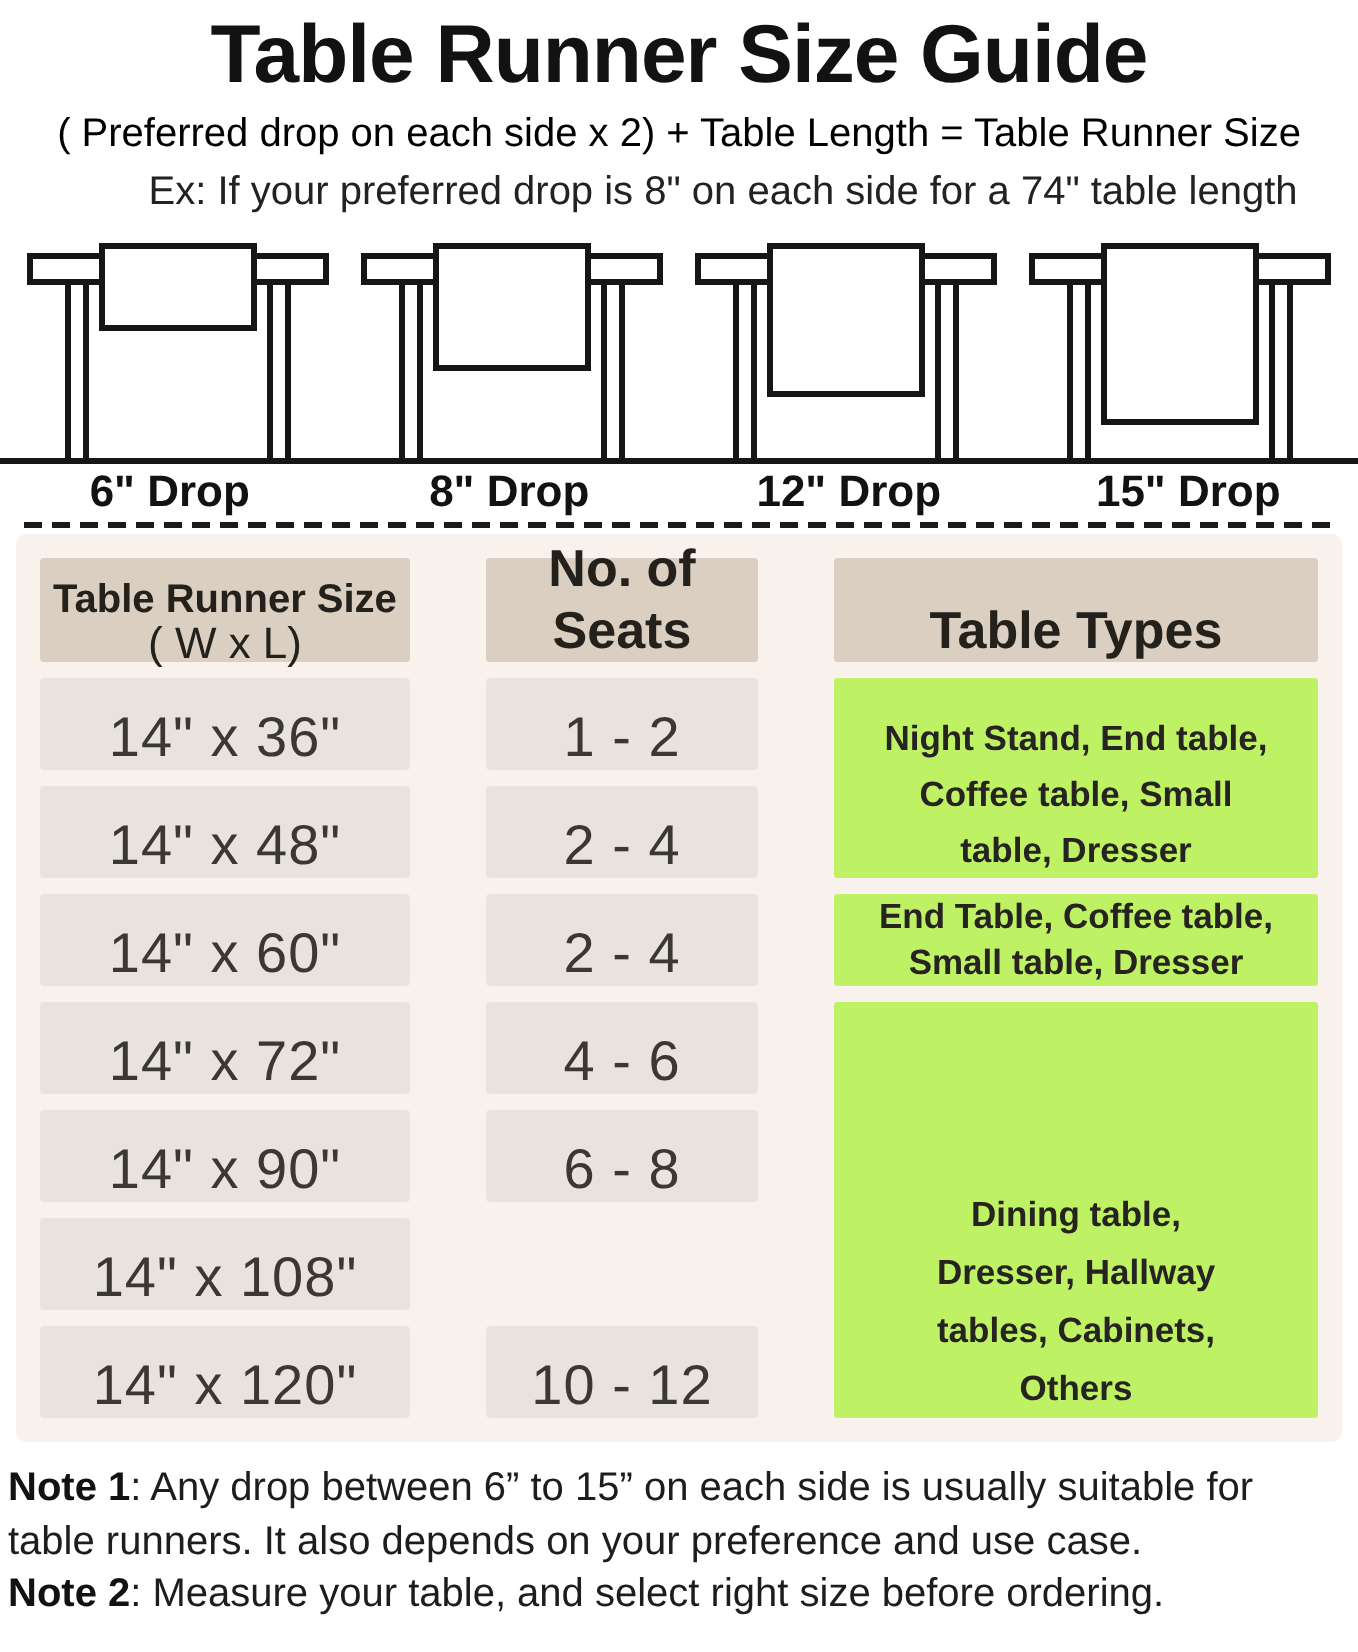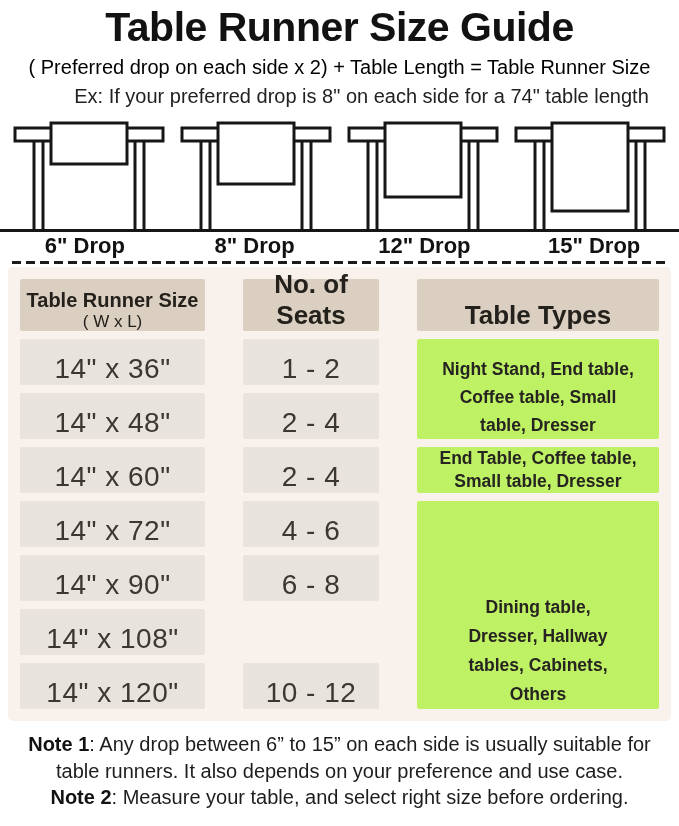--- a/index.html
+++ b/index.html
@@ -51,38 +51,38 @@
     grid-template-columns:185px 136px 1fr;
     grid-template-rows:52px repeat(7,46px);
     column-gap:38px; row-gap:8px;
   }
   .cell {
     display:flex; flex-direction:column; align-items:center; justify-content:flex-end;
     border-radius:2px; text-align:center;
   }
   .head-cell { background:#dacfc0; color:#24211c; }
   .head-title { font-size:20px; font-weight:700; line-height:23px; }
-  .head-sub   { font-size:17px; font-weight:400; line-height:19px; }
+  .head-sub   { font-size:22px; font-weight:400; line-height:19px; }
   .head-single{ font-size:26px; font-weight:700; }
   .val-cell  { background:#e9e3de; font-size:28px; color:#3b3733; letter-spacing:0.5px; }
   .type-cell {
     background:#bef264; font-size:17.5px; font-weight:700; color:#262320;
     white-space:pre-line;
   }
   .type-g1 { line-height:28px; grid-column:3; grid-row:2/4; }
   .type-g2 { line-height:23px; grid-column:3; grid-row:4/5; }
   .type-g3 { line-height:29px; grid-column:3; grid-row:5/9; }
   .c1{grid-column:1} .c2{grid-column:2} .c3{grid-column:3}
   .r1{grid-row:1} .r2{grid-row:2} .r3{grid-row:3} .r4{grid-row:4}
   .r5{grid-row:5} .r6{grid-row:6} .r7{grid-row:7} .r8{grid-row:8}
 
   
   .notes { margin-top:10px; padding:0 4px; }
   .note {
-    text-align:center; font-size:20px; line-height:26.5px; color:#1d1d1d;
+    font-size:20px; line-height:26.5px; color:#1d1d1d;
     white-space:pre-line;
   }
   .note b { font-weight:700; color:#121212; }
 </style>
 </head>
 <body>
 
 <div class="page">
 
   <div class="title">Table Runner Size Guide</div>

